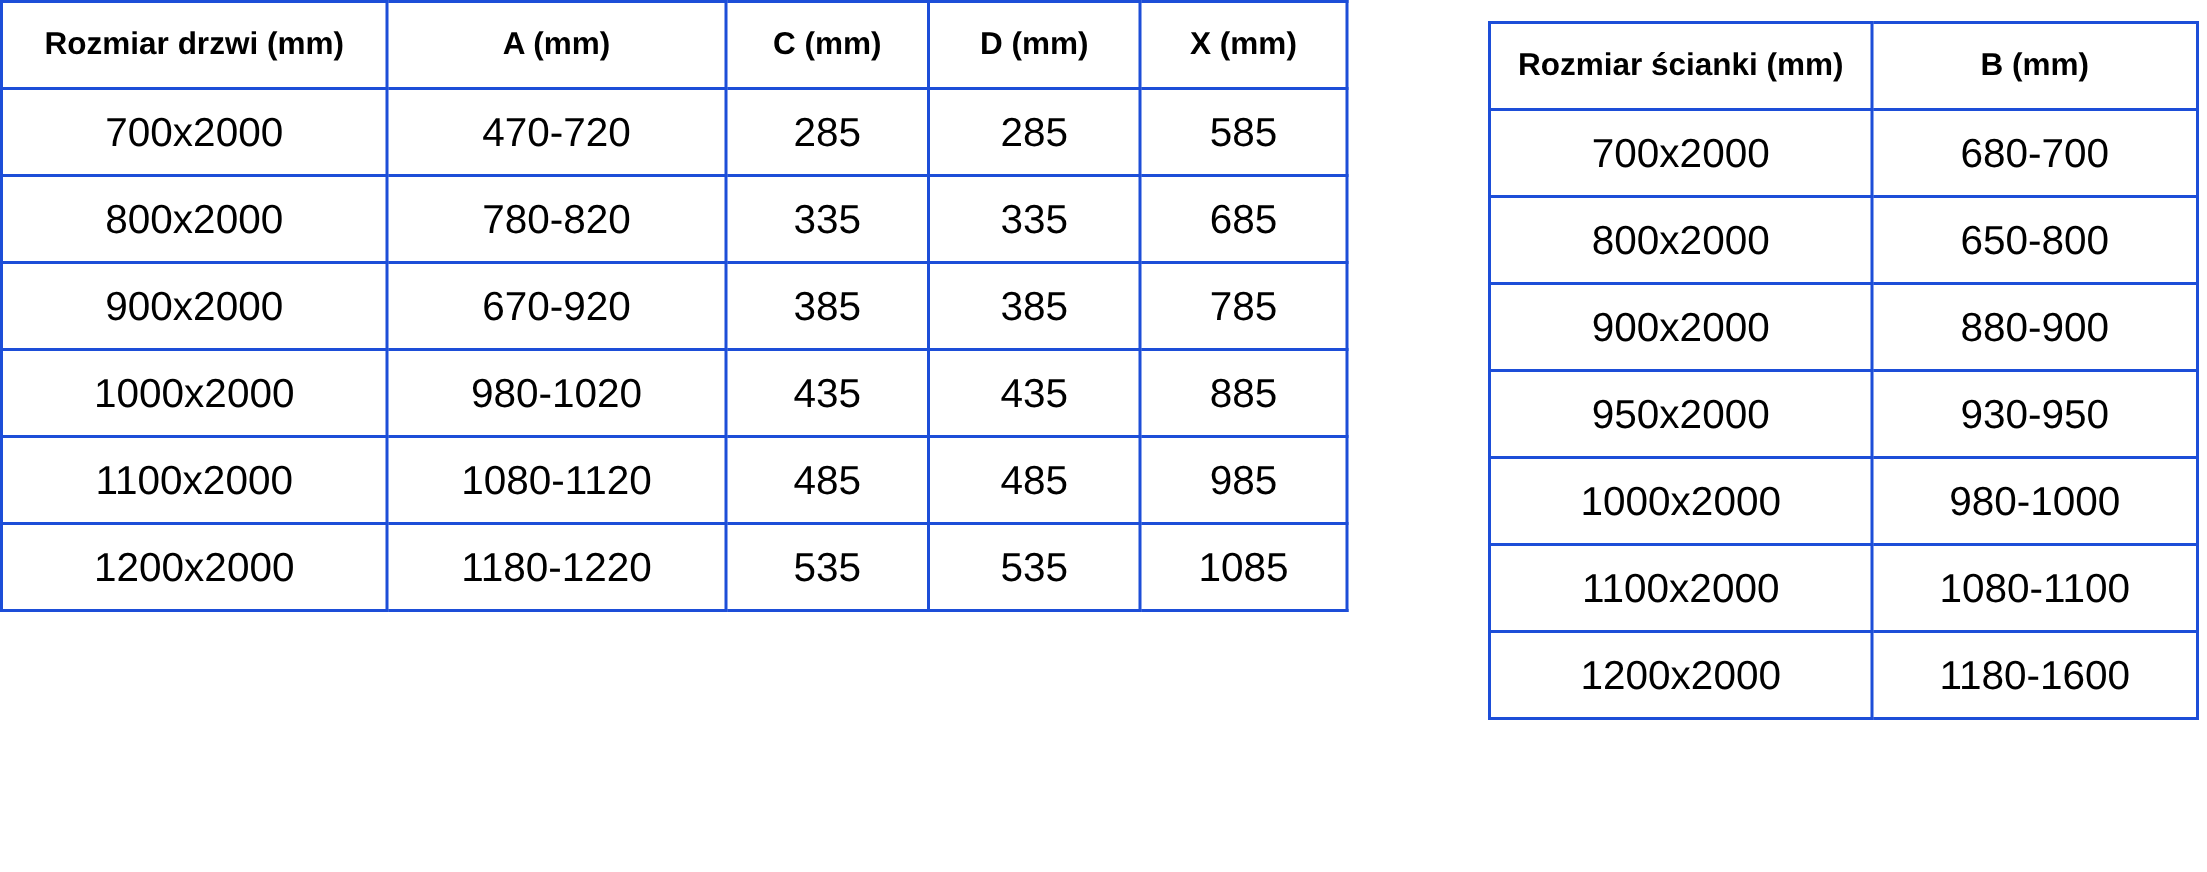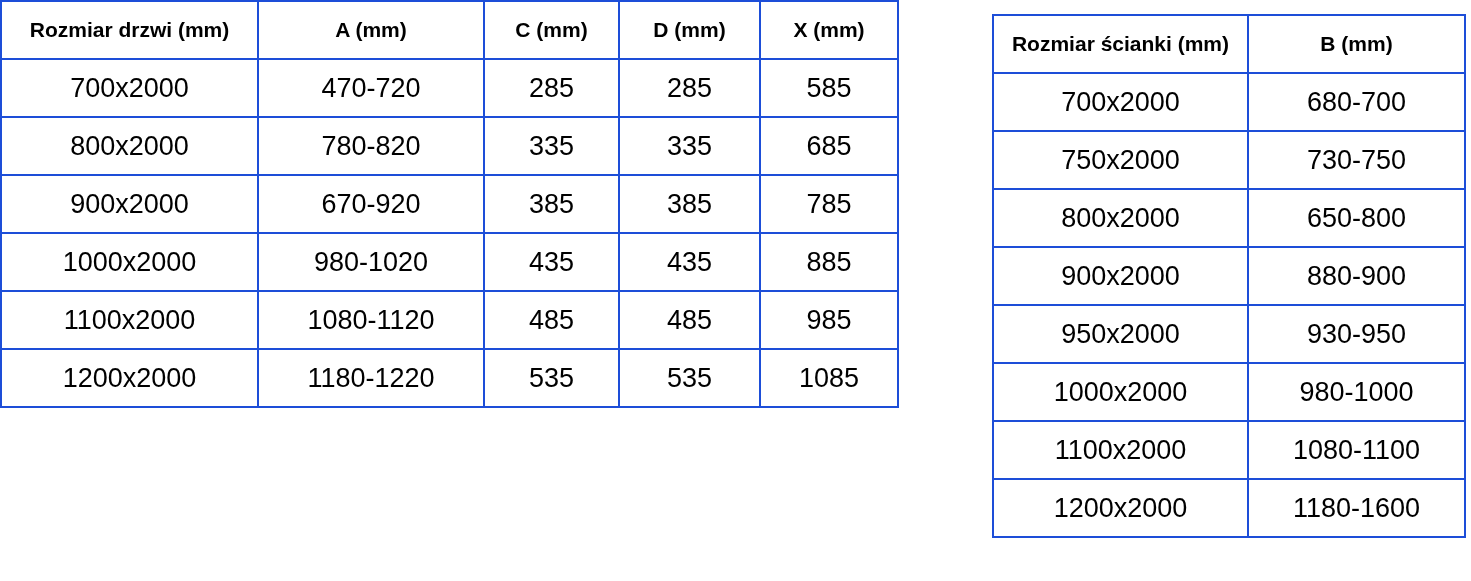--- a/index.html
+++ b/index.html
@@ -122,24 +122,20 @@
         <th>Rozmiar ścianki (mm)</th>
         <th>B (mm)</th>
       </tr>
     </thead>
     <tbody>
       <tr>
         <td>700x2000</td>
         <td>680-700</td>
       </tr>
       <tr>
-        <td>750x2000</td>
-        <td>730-750</td>
-      </tr>
-      <tr>
         <td>800x2000</td>
         <td>650-800</td>
       </tr>
       <tr>
         <td>900x2000</td>
         <td>880-900</td>
       </tr>
       <tr>
         <td>950x2000</td>
         <td>930-950</td>

